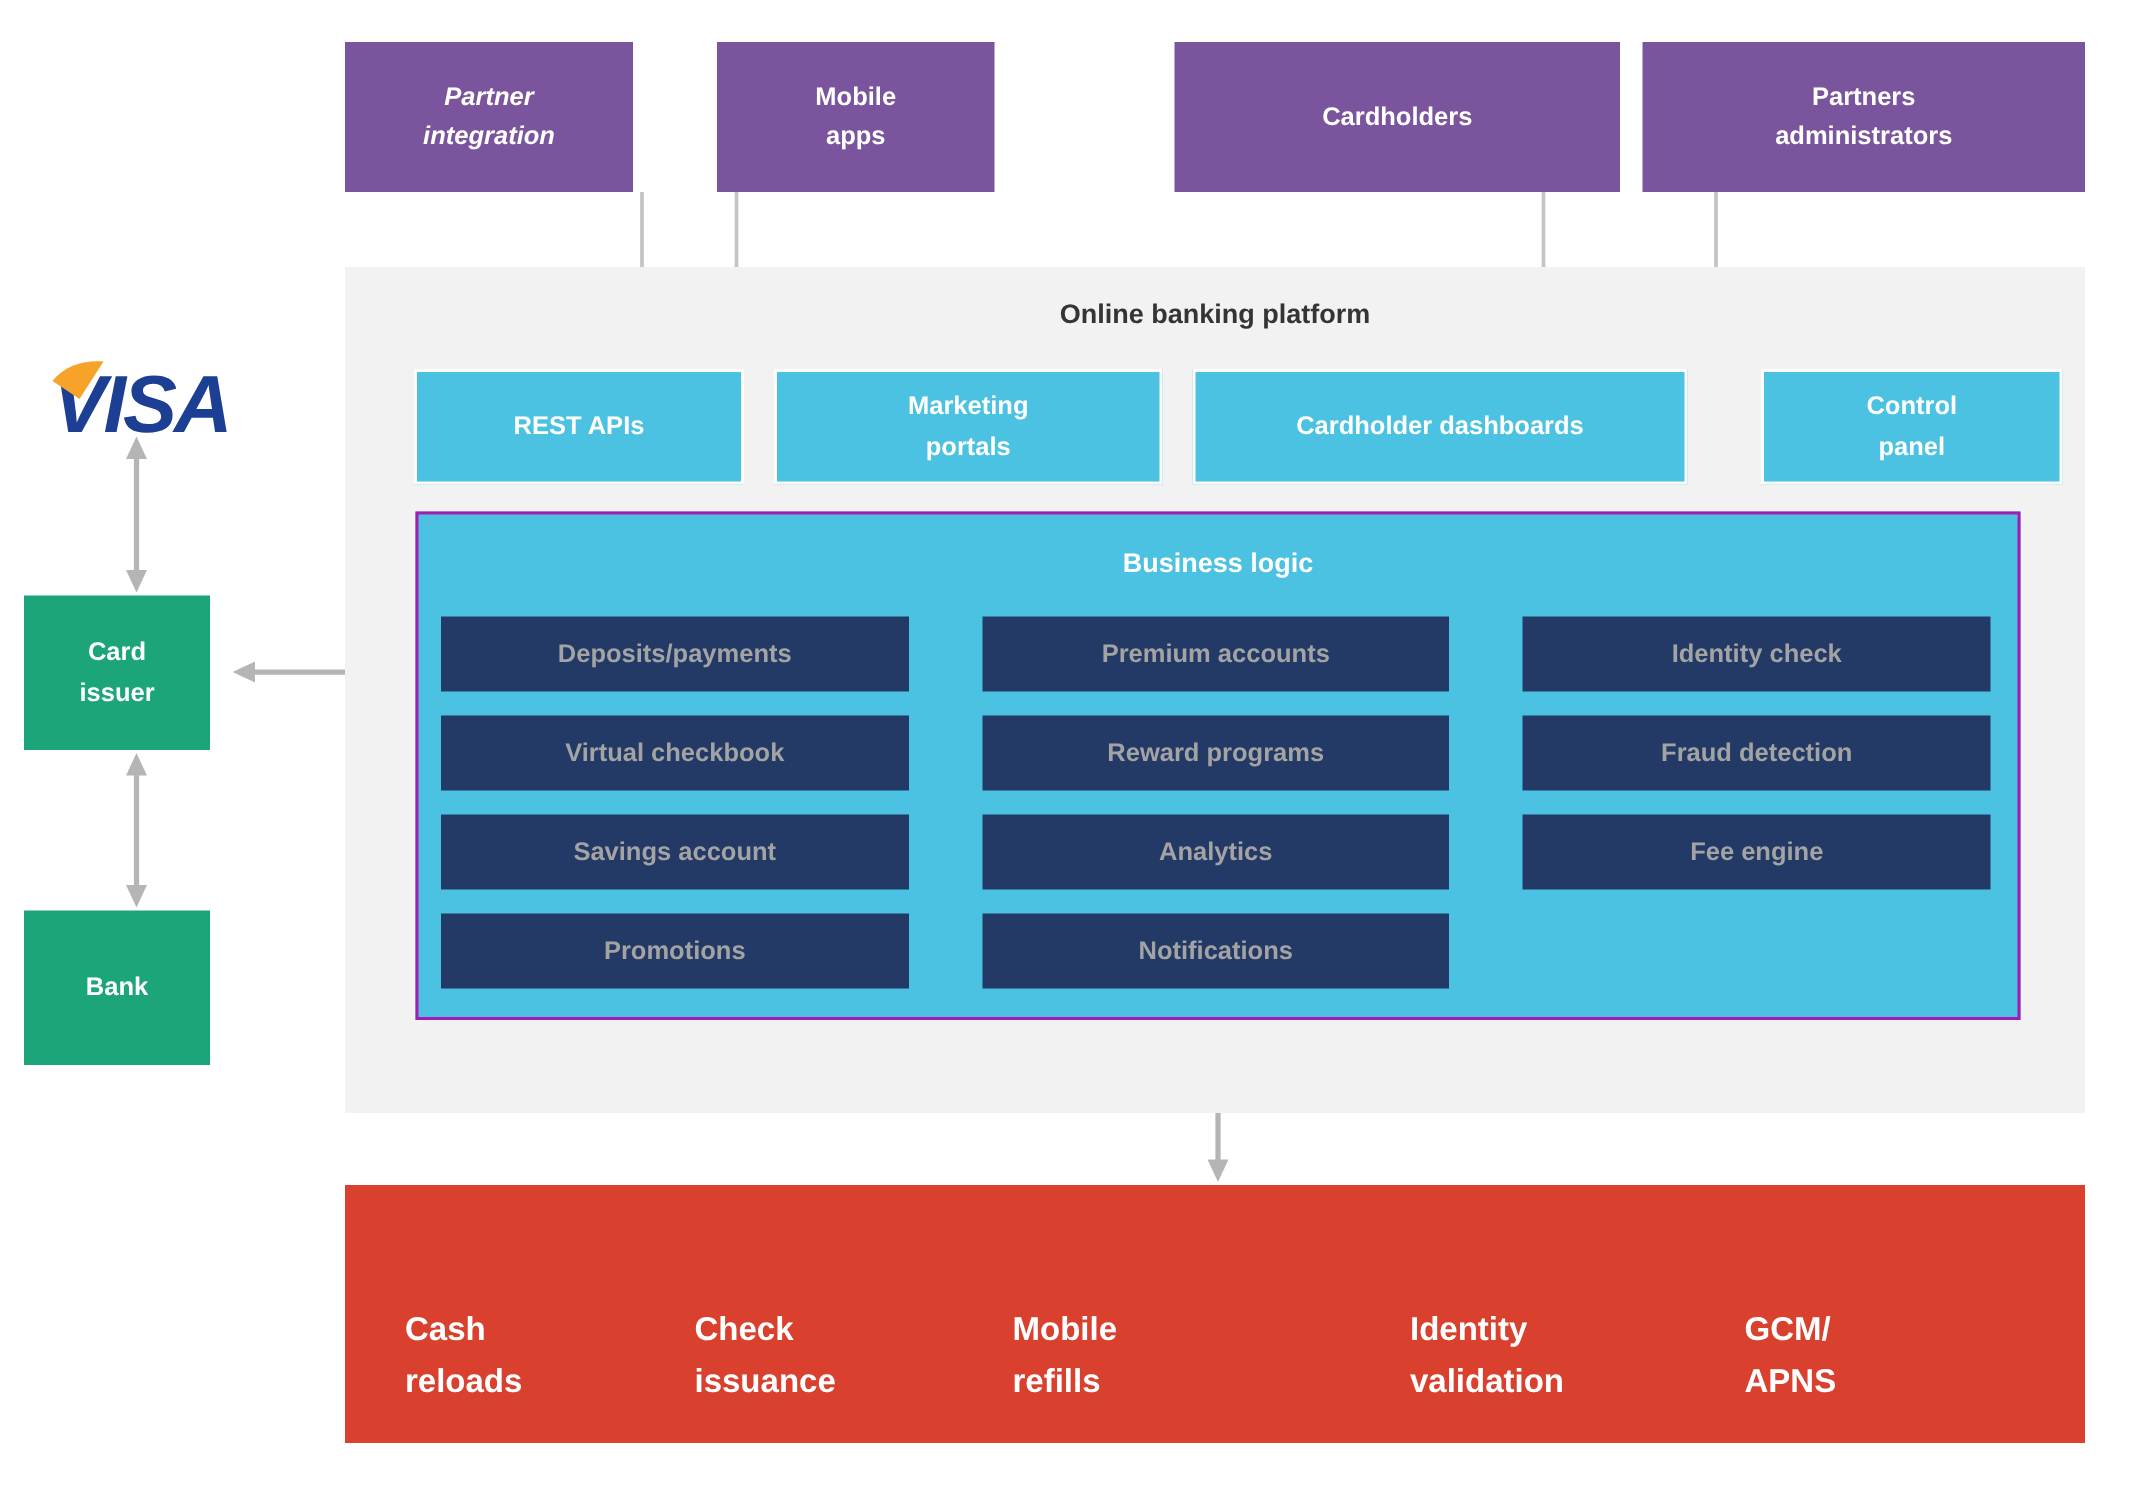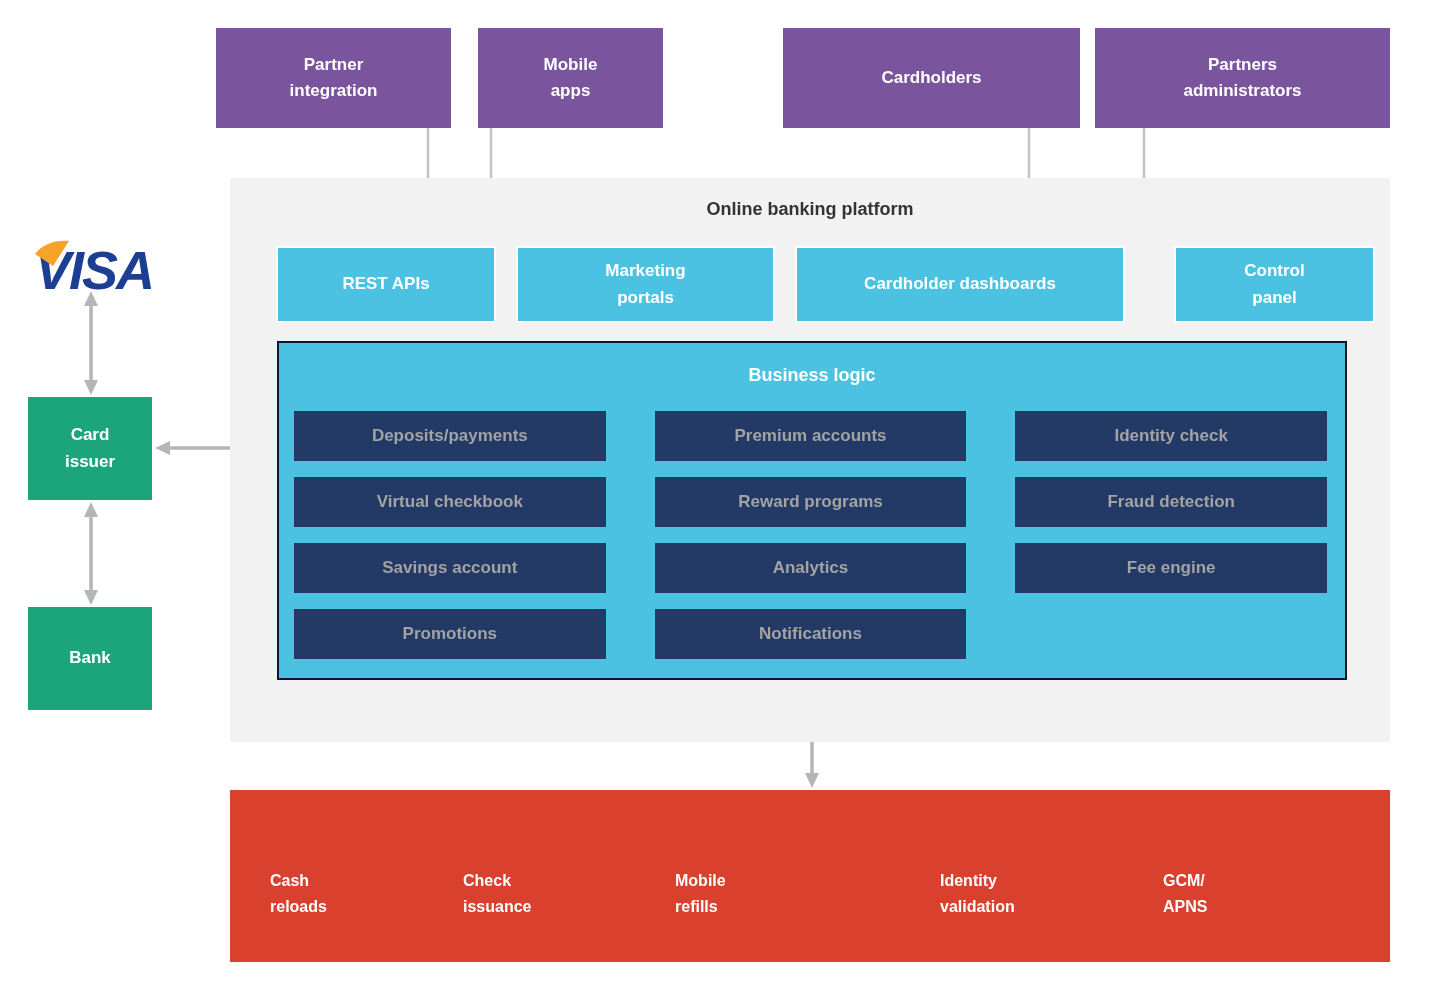--- a/index.html
+++ b/index.html
@@ -11,36 +11,36 @@
        text-align:center;color:#ffffff;font-size:17px;line-height:1.55;}
   
   .actor{background:#7a559d;top:28px;height:100px;}
   
   .platform{position:absolute;left:230px;top:178px;width:1160px;height:564px;background:#f2f2f2;}
   .panel-title{position:absolute;left:0;right:0;text-align:center;font-size:18px;color:#343434;}
   
   .service{background:#4cc2e3;top:68px;height:77px;border:2px solid #fdfdfd;box-sizing:border-box;}
   
   .bizlogic{position:absolute;left:47px;top:163px;width:1070px;height:339px;background:#4cc2e3;
-            border:2px solid #0f172a;box-sizing:border-box;}
+            border:2px solid #a21caf;box-sizing:border-box;}
   .bizlogic-title{position:absolute;left:0;right:0;top:22px;text-align:center;font-size:18px;color:#ffffff;}
   .module-grid{position:absolute;left:15px;right:18px;top:68px;display:grid;
                grid-template-columns:1fr 1fr 1fr;column-gap:49px;row-gap:16px;}
   .module{height:50px;background:#233a66;color:#a3a3a3;font-size:17px;
           display:flex;align-items:center;justify-content:center;text-align:center;}
   
-  .green{background:#1ca47b;left:28px;width:124px;height:103px;}
+  .green{background:#1ca47b;left:16px;width:124px;height:103px;}
   .visa{position:absolute;left:33px;top:241px;width:115px;height:52px;}
   .visa-text{position:absolute;left:2px;top:0;font-style:italic;font-weight:bold;font-size:54px;
              letter-spacing:-2px;color:#1c3f94;line-height:1.1;}
   .visa-flag{position:absolute;left:0px;top:-2px;}
   
   .thirdparty{position:absolute;left:230px;top:790px;width:1160px;height:172px;background:#d9412e;}
   .tp-title{position:absolute;left:0;right:0;top:24px;text-align:center;font-size:18px;color:#ffffff;}
-  .tp-item{position:absolute;top:78px;color:#ffffff;font-size:16px;line-height:1.6;text-align:left;}
+  .tp-item{position:absolute;top:78px;color:#ffffff;font-size:22px;line-height:1.6;text-align:left;}
   .connectors{position:absolute;left:0;top:0;pointer-events:none;}
   .lbl-line{display:block;}
 </style>
 </head>
 <body>
 
 <div class="canvas">
 
   <svg class="connectors" width="1430" height="995" viewBox="0 0 1430 995">
     <g stroke="#c4c4c4" stroke-width="2.5">
@@ -64,21 +64,21 @@
       <polygon points="155,448 170,441 170,455" stroke="none"></polygon>
       <polygon points="275,448 260,441 260,455" stroke="none"></polygon>
     </g>
     <g fill="#b5b5b5" stroke="#b5b5b5">
       <line x1="812" y1="698" x2="812" y2="774" stroke-width="3.5"></line>
       <polygon points="812,684 805,699 819,699" stroke="none"></polygon>
       <polygon points="812,788 805,773 819,773" stroke="none"></polygon>
     </g>
   </svg>
 
-  <div class="box actor" style="left:216px;width:235px;">
+  <div class="box actor" style="left:230px;width:192px;font-style:italic;">
     <span class="lbl-line">Partner</span>
     <span class="lbl-line">integration</span>
   </div>
   <div class="box actor" style="left:478px;width:185px;">
     <span class="lbl-line">Mobile</span>
     <span class="lbl-line">apps</span>
   </div>
   <div class="box actor" style="left:783px;width:297px;">
     <span class="lbl-line">Cardholders</span>
   </div>

